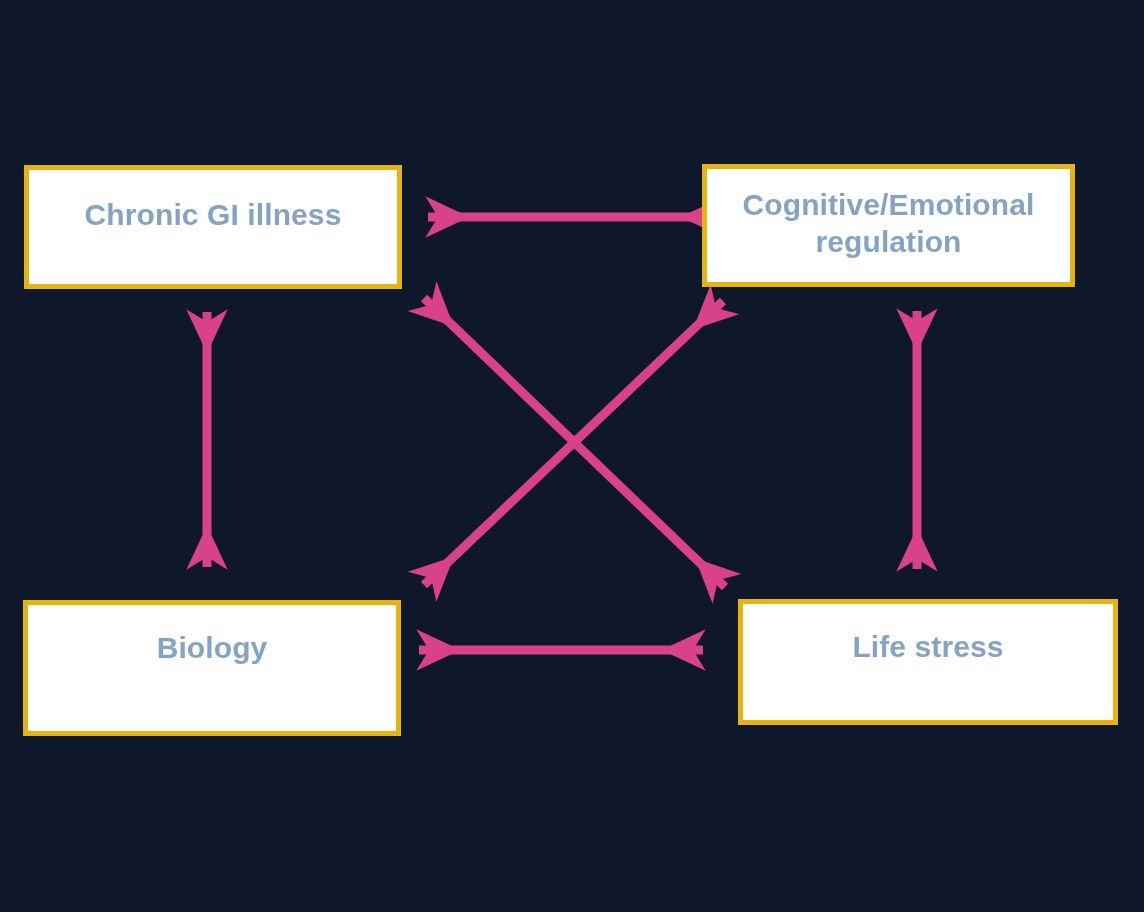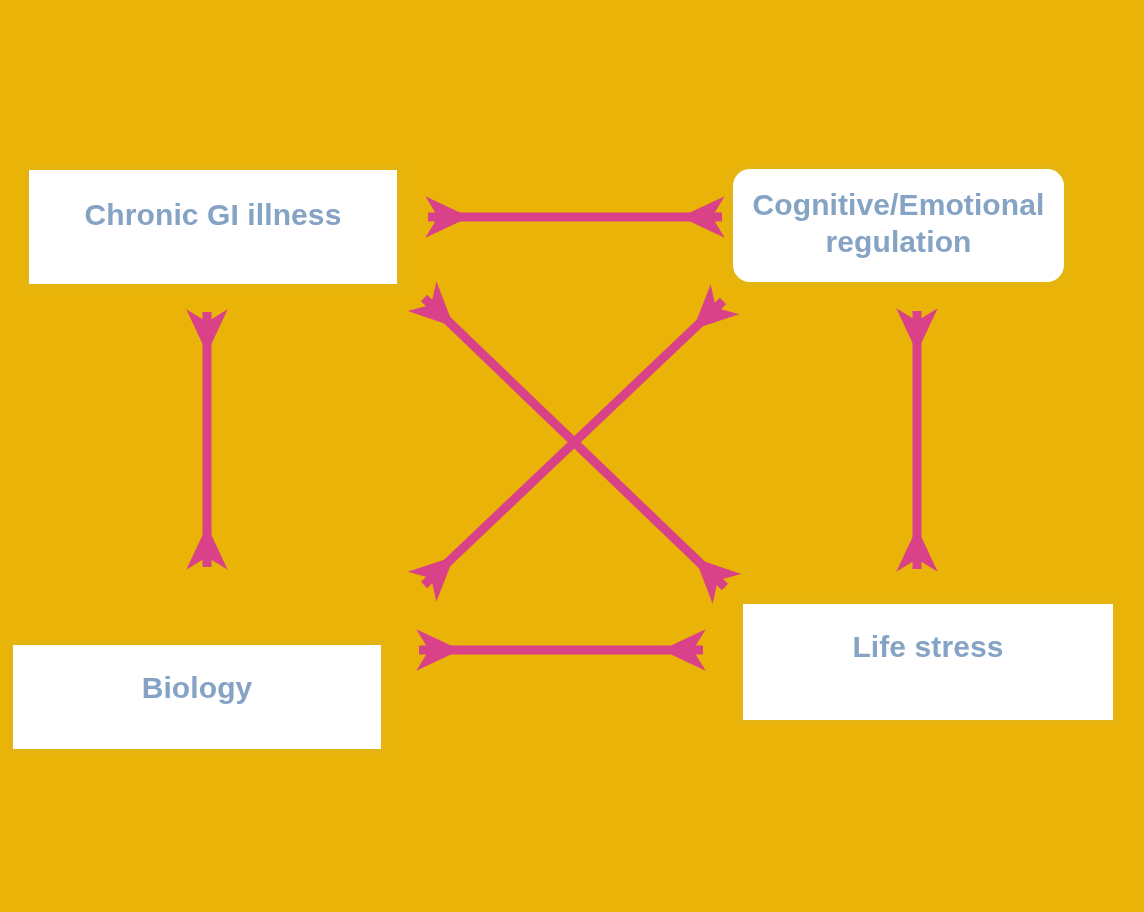--- a/index.html
+++ b/index.html
@@ -7,21 +7,21 @@
     padding: 0;
     background: #ffffff;
   }
   body {
     font-family: "Liberation Sans", sans-serif;
   }
   #canvas {
     position: relative;
     width: 1144px;
     height: 912px;
-    background: #eab308;
+    background: #0f172a;
     overflow: hidden;
     text-decoration: underline;
   }
   #arrow-layer {
     position: absolute;
     left: 0;
     top: 0;
     width: 1144px;
     height: 912px;
   }
@@ -45,33 +45,31 @@
     white-space: pre-line;
   }
   #box-chronic-gi-illness {
     left: 24px;
     top: 165px;
     width: 378px;
     height: 124px;
   }
   #box-chronic-gi-illness .node-label { padding-top: 27px; }
   #box-cognitive-emotional-regulation {
-    left: 728px;
+    left: 702px;
     top: 164px;
-    width: 341px;
+    width: 373px;
     height: 123px;
-    border-radius: 22px;
   }
   #box-cognitive-emotional-regulation .node-label { padding-top: 18px; }
   #box-biology {
-    left: 8px;
+    left: 23px;
     top: 600px;
     width: 378px;
-    height: 114px;
-    margin-top: 40px;
+    height: 136px;
   }
   #box-biology .node-label { padding-top: 25px; }
   #box-life-stress {
     left: 738px;
     top: 599px;
     width: 380px;
     height: 126px;
   }
   #box-life-stress .node-label { padding-top: 25px; }
 </style>

